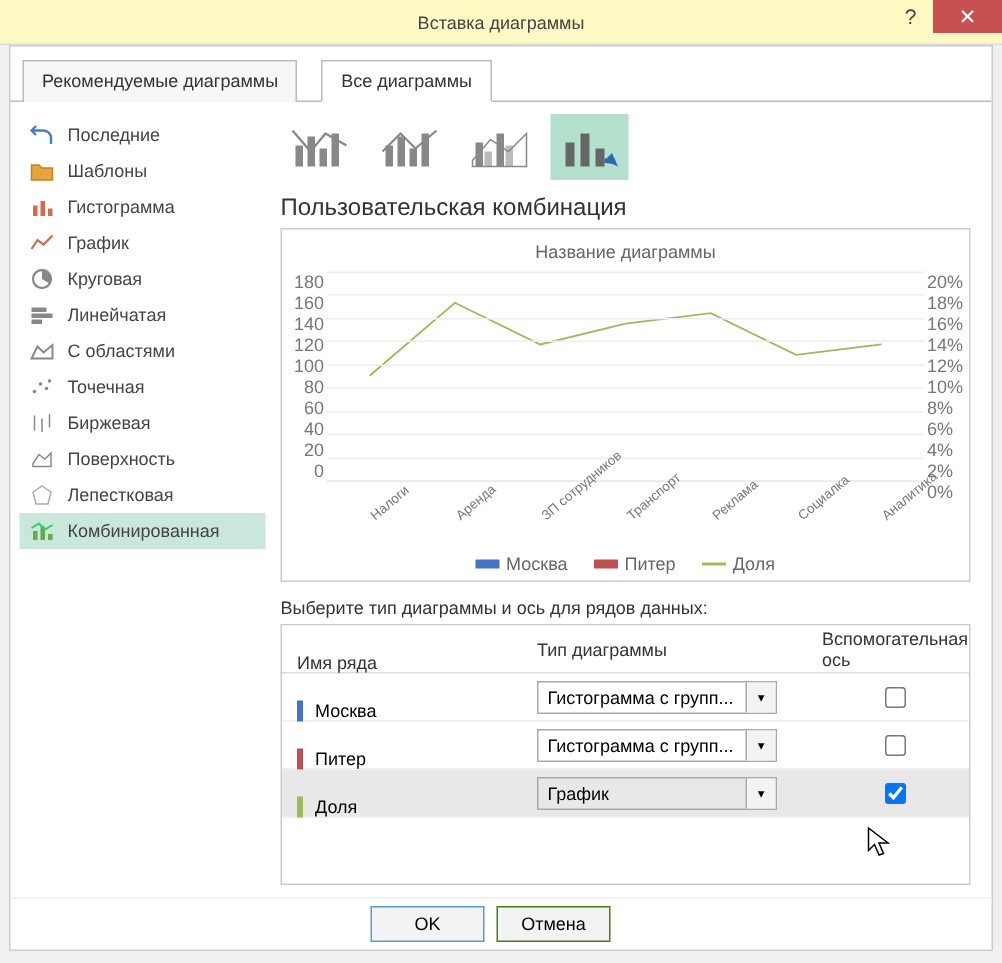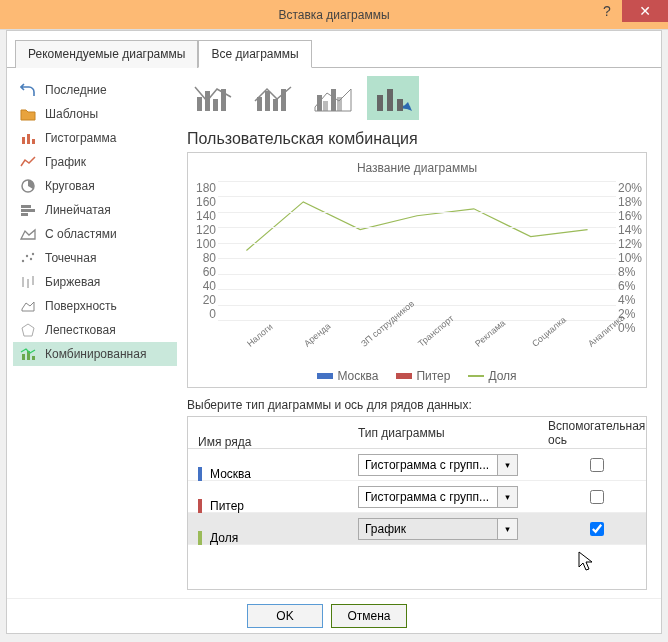--- a/index.html
+++ b/index.html
@@ -1,30 +1,30 @@
 <!DOCTYPE html>
 <html><head>
 <meta charset="utf-8">
 <style>
 * { box-sizing: border-box; margin: 0; padding: 0; font-family: "Segoe UI", Tahoma, sans-serif; font-size: 12px; }
 body { background: #f0f0f0; width: 668px; height: 642px; overflow: hidden; }
 
 
-.titlebar { height: 30px; background: #fdba74; border-bottom: 1px solid #ddd; display: flex; align-items: center; position: relative; }
+.titlebar { height: 30px; background: #fef9c3; border-bottom: 1px solid #ddd; display: flex; align-items: center; position: relative; }
 .titlebar .title { position: absolute; left: 50%; transform: translateX(-50%); color: #444; }
 .titlebar .controls { position: absolute; right: 0; top: 0; display: flex; }
 .tb-btn { width: 30px; height: 22px; display: flex; align-items: center; justify-content: center; }
 .tb-help { color: #444; font-size: 14px; width: 30px; }
 .tb-close { background: #c75050; color: #fff; width: 46px; font-size: 14px; height: 22px; }
 
 
 .windowbody { background: #fff; border: 1px solid #ccc; margin: 0 6px 6px 6px; height: 604px; display: flex; flex-direction: column; }
 
 
-.tabbar { display: flex; padding: 8px 8px 0 8px; border-bottom: 1px solid #bbb; gap: 0; }
+.tabbar { display: flex; padding: 8px 8px 0 8px; border-bottom: 1px solid #bbb; gap: 16px; }
 .tab { padding: 6px 12px; border: 1px solid #bbb; border-bottom: none; background: #f7f7f7; color: #333; position: relative; top: 1px; cursor: pointer; }
 .tab.active { background: #fff; border-bottom: 1px solid #fff; }
 
 .content { flex: 1; display: flex; }
 
 
 .sidebar { width: 176px; padding: 10px 6px; }
 .sidebar-item { display: flex; align-items: center; gap: 8px; padding: 5px 6px; color: #444; cursor: pointer; }
 .sidebar-item.selected { background: #c9e8db; }
 .sb-icon { width: 18px; height: 14px; display: flex; align-items: center; justify-content: center; }

